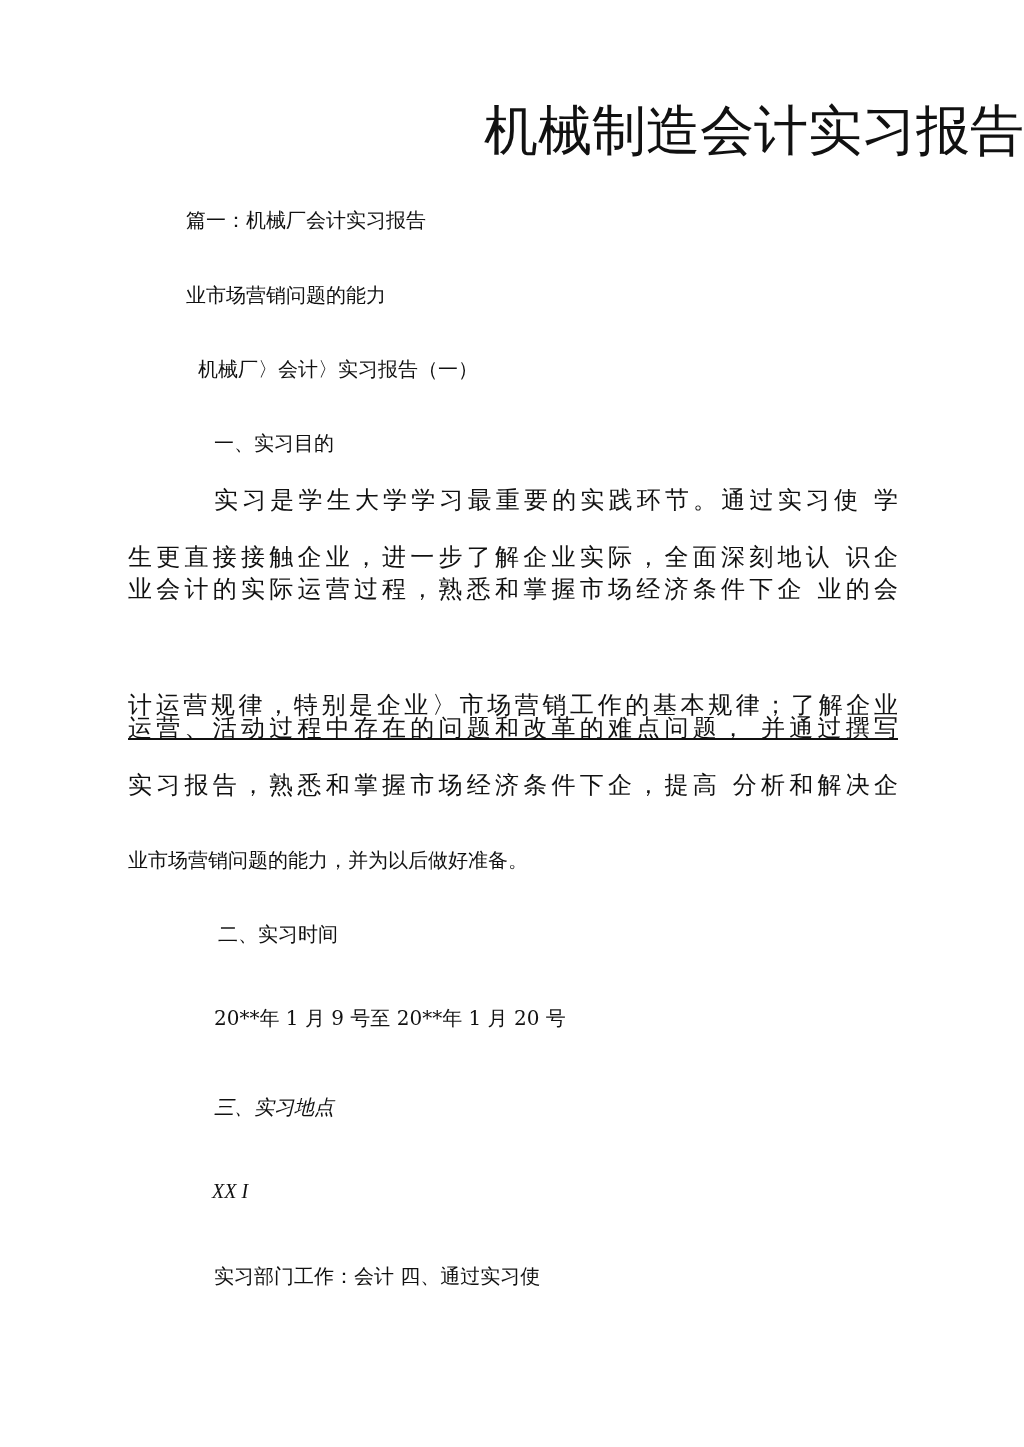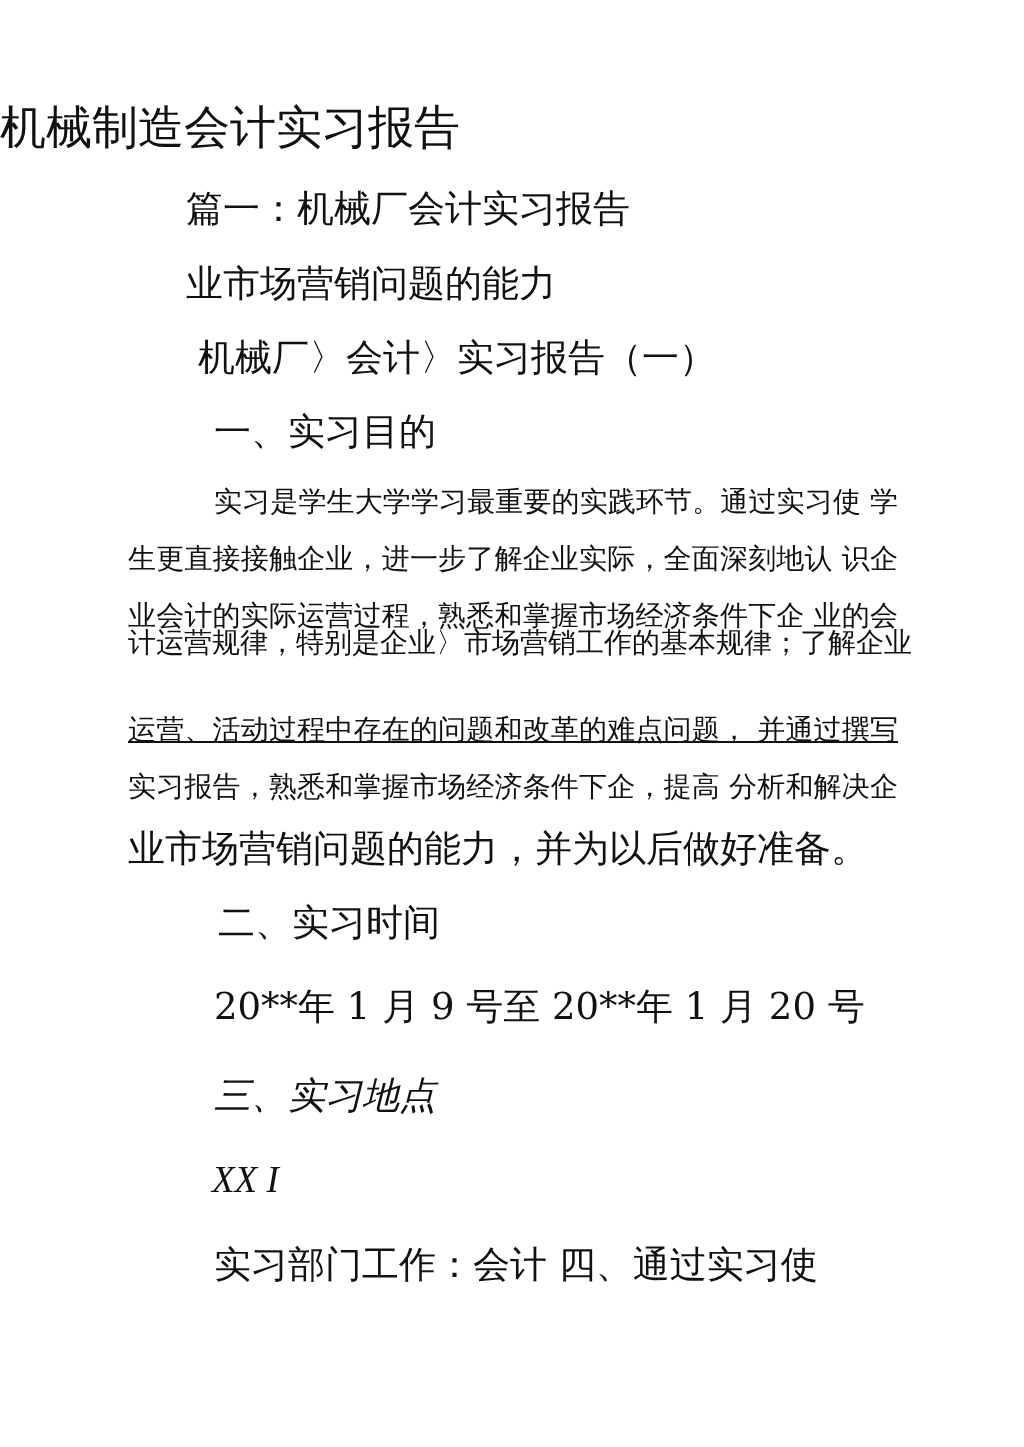--- a/index.html
+++ b/index.html
@@ -1,40 +1,40 @@
 <!DOCTYPE html>
 <html><head>
 <meta charset="utf-8">
 <style>
   html, body { margin:0; padding:0; background:#ffffff; }
   body { width:1024px; height:1447px; position:relative; overflow:hidden;
          font-family:"DejaVu Serif","Liberation Serif",serif; color:#111; }
-  .t { position:absolute; white-space:nowrap; font-size:37px; line-height:1; }
-  .title { position:absolute; top:104px; left:0; width:1024px; text-align:left;
-           font-size:46px; line-height:1; }
-  .para-line { position:absolute; white-space:nowrap; font-size:28px; line-height:1;
+  .t { position:absolute; white-space:nowrap; font-size:20px; line-height:1;margin-top:20px; }
+  .title { position:absolute; top:104px; left:0; width:1024px; text-align:right;
+           font-size:54px; line-height:1; }
+  .para-line { position:absolute; white-space:nowrap; font-size:24px; line-height:1;
                left:128px; width:770px; text-align:justify; text-align-last:justify; }
   .italic { font-style:italic; font-family:"Liberation Serif","DejaVu Serif",serif; }
 </style>
 </head>
 <body>
 
 <div>
   <div class="title">机械制造会计实习报告</div>
 
   <div class="t" style="top:190px;left:186px;">篇一：机械厂会计实习报告</div>
   <div class="t" style="top:265px;left:186px;">业市场营销问题的能力</div>
   <div class="t" style="top:339px;left:198px;">机械厂〉会计〉实习报告（一）</div>
 
   <div class="t" style="top:413px;left:214px;">一、实习目的</div>
 
   <div class="para-line" style="top:488px;left:214px;width:684px;">实习是学生大学学习最重要的实践环节。通过实习使 学</div>
   <div class="para-line" style="top:545px;">生更直接接触企业，进一步了解企业实际，全面深刻地认 识企</div>
-  <div class="para-line" style="top:602px;">业会计的实际运营过程，熟悉和掌握市场经济条件下企 业的会</div>
-  <div class="para-line" style="top:629px;">计运营规律，特别是企业〉市场营销工作的基本规律；了解企业</div>
+  <div class="para-line" style="top:577px;">业会计的实际运营过程，熟悉和掌握市场经济条件下企 业的会</div>
+  <div class="para-line" style="top:693px;">计运营规律，特别是企业〉市场营销工作的基本规律；了解企业</div>
   <div class="para-line" style="top:716px;text-decoration:underline;">运营、活动过程中存在的问题和改革的难点问题， 并通过撰写</div>
   <div class="para-line" style="top:773px;">实习报告，熟悉和掌握市场经济条件下企，提高 分析和解决企</div>
   <div class="t" style="top:830px;left:128px;">业市场营销问题的能力，并为以后做好准备。</div>
 
   <div class="t" style="top:904px;left:218px;text-align:right;">二、实习时间</div>
   <div class="t" style="top:988px;left:214px;text-align:center;">20**年 1 月 9 号至 20**年 1 月 20 号</div>
 
   <div class="t" style="top:1077px;left:214px;font-style:italic;">三、实习地点</div>
   <div class="t italic" style="top:1161px;left:212px;">XX I</div>
 

